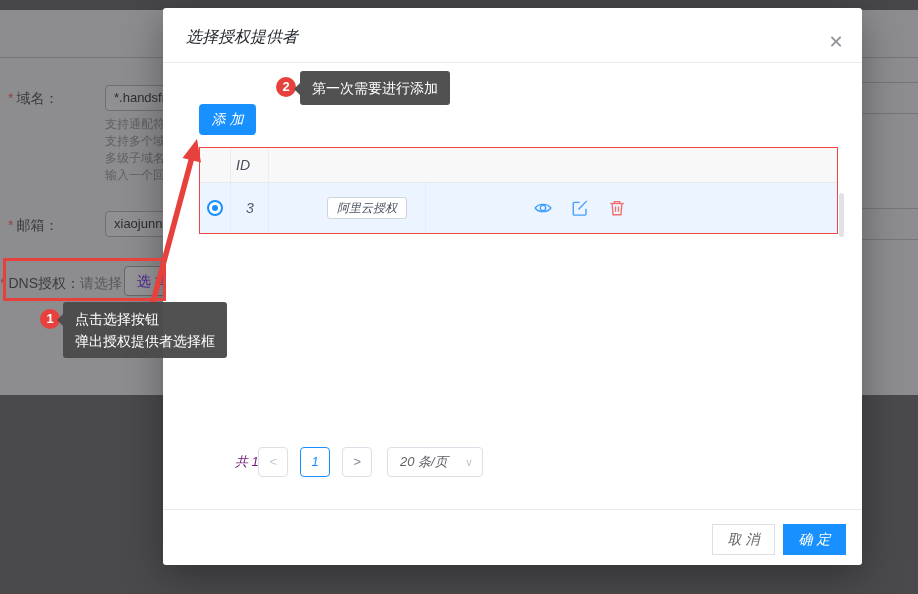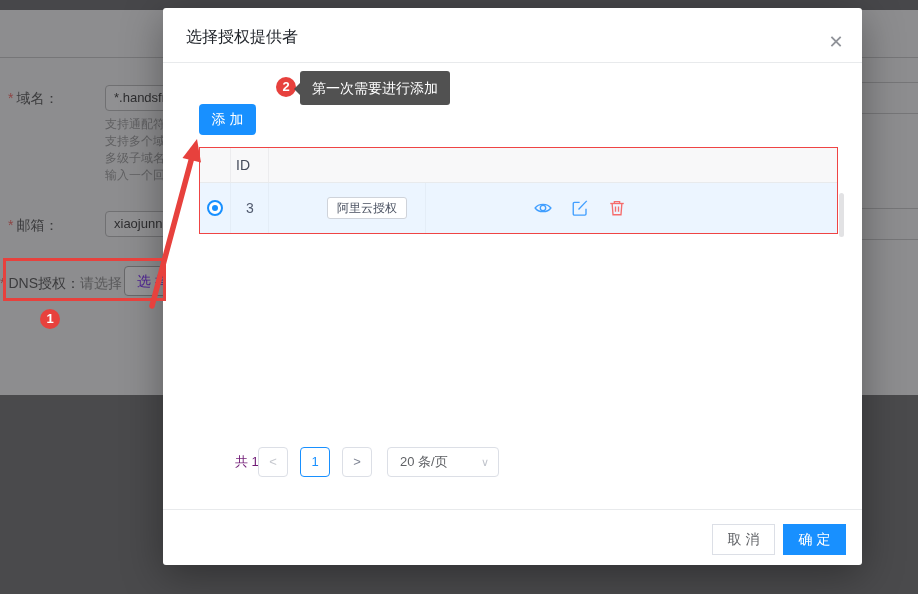--- a/index.html
+++ b/index.html
@@ -17,21 +17,21 @@
   .bg-label .req{color:#8e4545;margin-right:3px;}
   .bg-input{z-index:3;background:#909092;border:1px solid #707072;border-radius:4px;height:26px;
             font-size:13px;color:#2e2e30;line-height:24px;padding-left:8px;overflow:hidden;white-space:nowrap;}
   .bg-help{z-index:3;font-size:12px;line-height:17px;color:#606062;white-space:nowrap;overflow:hidden;}
   #bg-dns-placeholder{z-index:3;font-size:14px;color:#58585a;}
   #bg-select-btn{z-index:3;width:58px;height:30px;background:#969698;border:1px solid #68686a;border-radius:4px;
             font-size:14px;color:#4c1d95;text-align:center;line-height:28px;}
 
   
   #modal{left:163px;top:8px;width:699px;height:557px;background:#fff;border-radius:3px;
-         box-shadow:0 10px 40px rgba(0,0,0,0.35);z-index:10;}
+         box-shadow:0 10px 40px rgba(0,0,0,0.35);z-index:10;font-style:italic;}
   #modal-title{left:23px;top:19px;font-size:16px;color:#1f2329;}
   #modal-close{left:660px;top:21px;width:26px;height:26px;font-size:18px;color:#909399;text-align:center;line-height:26px;cursor:pointer;}
   #modal-header-divider{left:0;top:54px;width:699px;height:1px;background:#e8eaec;}
   #add-btn{left:36px;top:96px;width:57px;height:31px;background:#1890ff;border-radius:4px;color:#fff;
            font-size:14px;text-align:center;line-height:31px;cursor:pointer;}
 
   
   #tbl{left:36px;top:139px;width:639px;border:1px solid #ef4444;background:#fff;}
   .t-head{display:flex;height:35px;background:#f8f8f9;border-bottom:1px solid #e8eaec;}
   .t-head .cell{font-size:14px;color:#464c5b;line-height:34px;border-right:1px solid #ececee;}
@@ -53,21 +53,21 @@
   .op-icon{width:18px;height:18px;display:inline-block;cursor:pointer;}
   #tbl-scrollbar{left:676px;top:185px;width:5px;height:44px;background:#e2e2e4;border-radius:3px;}
 
   
   .pag-text{font-size:13px;color:#701a75;line-height:30px;margin-left:27px;}
   .pag-box{width:30px;height:30px;border:1px solid #dcdfe6;border-radius:4px;background:#fff;text-align:center;
            line-height:28px;font-size:13px;cursor:pointer;}
   #pag-prev{color:#c5c8ce;}
   #pag-next{color:#808695;}
   #pag-page{border-color:#1890ff;color:#1890ff;}
-  #pag-size{left:224px;width:112px;height:30px;border:1px solid #dcdfe6;border-radius:4px;background:#fff;cursor:pointer;}
+  #pag-size{left:224px;width:96px;height:30px;border:1px solid #dcdfe6;border-radius:4px;background:#fff;cursor:pointer;}
   #pag-size .val{position:absolute;left:12px;top:0;line-height:28px;font-size:13px;color:#606266;}
   #pag-size .caret{position:absolute;right:9px;top:0;line-height:28px;font-size:11px;color:#c0c4cc;}
 
   
   #modal-footer-divider{left:0;top:501px;width:699px;height:1px;background:#e8eaec;}
   .ft-btn{top:516px;width:63px;height:31px;border-radius:0;font-size:14px;text-align:center;line-height:29px;cursor:pointer;}
   #cancel-btn{left:549px;background:#fff;border:1px solid #dcdfe6;color:#606266;}
   #confirm-btn{left:620px;background:#1890ff;border:1px solid #1890ff;color:#fff;}
 
   
@@ -174,17 +174,21 @@
   </div>
 
   <div class="abs" id="hl-rect"></div>
 
   <svg class="abs" id="arrow-svg">
     <line x1="152" y1="306" x2="192" y2="157" stroke="#e7413d" stroke-width="5.5" stroke-linecap="round"></line>
     <polygon points="197,139 201,162.6 182.5,158" fill="#e7413d"></polygon>
   </svg>
 
   <div class="abs badge" id="badge1">1</div>
+  <div class="abs tip" id="tip1">
+    <div>点击选择按钮</div>
+    <div>弹出授权提供者选择框</div>
+  </div>
 
   <div class="abs badge" id="badge2">2</div>
   <div class="abs tip" id="tip2"><span>第一次需要进行添加</span></div>
 
 </div>
 
 </body></html>

